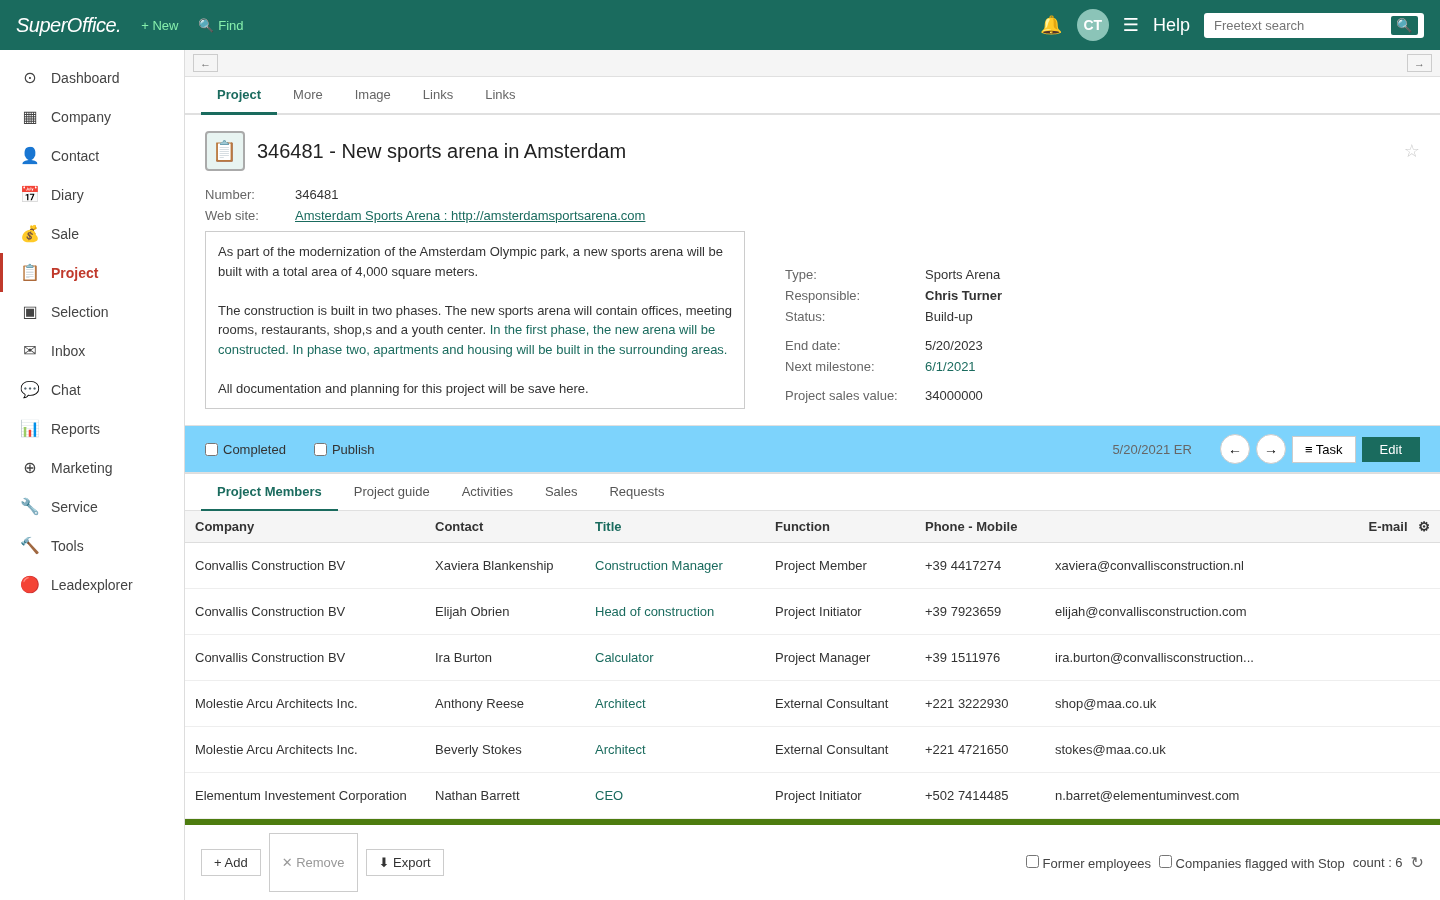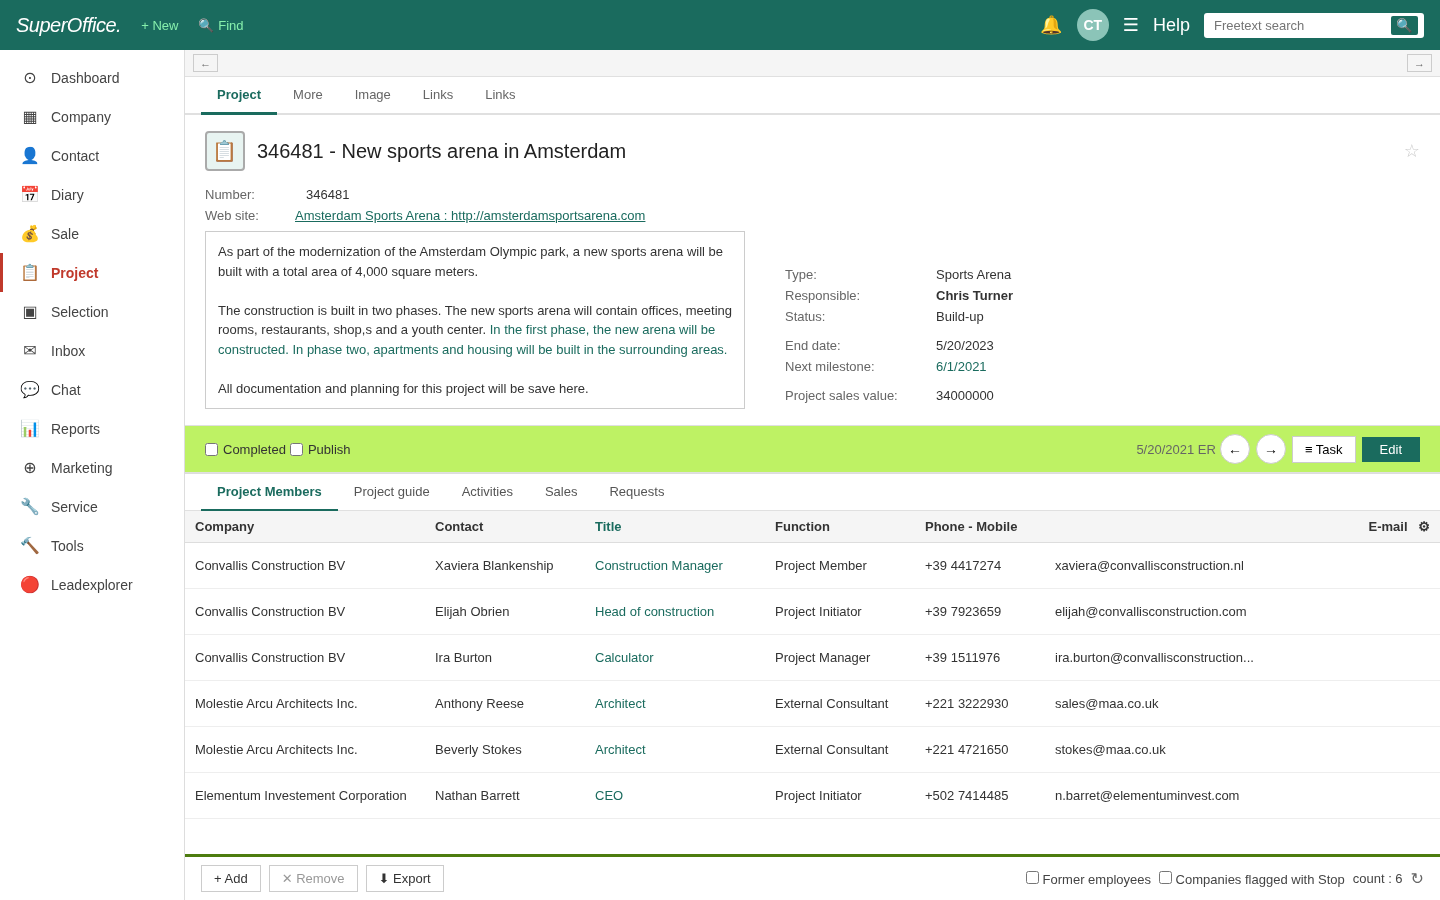--- a/index.html
+++ b/index.html
@@ -202,45 +202,45 @@
       display: flex;
       align-items: flex-start;
       margin-bottom: 6px;
       font-size: 13px;
     }
     .info-label {
       color: #666;
       width: 90px;
       flex-shrink: 0;
     }
-    .info-value { color: #333; margin-left: 11px; }
+    .info-value { color: #333; }
     .info-link { color: #1a6b5e; }
     .info-bold { font-weight: bold; }
 
     .description-box {
       border: 1px solid #ccc;
       padding: 10px 12px;
       font-size: 13px;
       line-height: 1.5;
       color: #333;
       margin-top: 8px;
     }
     .desc-highlight { color: #1a6b5e; }
 
     .info-right .info-row .info-label { width: 140px; }
 
     
     .footer-bar {
       display: flex;
       align-items: center;
       padding: 8px 20px;
-      background: #bef264;
+      background: #7dd3fc;
       border-top: 1px solid #e0e0e0;
       border-bottom: 1px solid #e0e0e0;
-      gap: 4px;
+      gap: 28px;
     }
     .footer-checkbox {
       display: flex;
       align-items: center;
       gap: 5px;
     }
     .footer-date { margin-left: auto; color: #666; font-size: 13px; }
     .footer-actions { display: flex; align-items: center; gap: 6px; }
     .nav-btn {
       background: white;
@@ -329,30 +329,30 @@
     .gear-th {
       text-align: right;
       padding-right: 10px;
     }
 
     
     .table-footer {
       display: flex;
       align-items: center;
       padding: 8px 16px;
-      border-top: 3px solid #4d7c0f;
+      border-top: 6px solid #4d7c0f;
       background: white;
       gap: 8px;
     }
     .add-btn {
       background: white; border: 1px solid #ccc; padding: 5px 12px; cursor: pointer; font-size: 13px; color: #333;
       display: flex; align-items: center; gap: 4px;
     }
     .remove-btn {
-      background: white; border: 1px solid #ccc; padding: 5px 12px; cursor: pointer; font-size: 13px; color: #999;
+      background: white; border: 1px solid #ccc; padding: 21px 12px; cursor: pointer; font-size: 13px; color: #999;
       display: flex; align-items: center; gap: 4px;
     }
     .export-btn {
       background: white; border: 1px solid #ccc; padding: 5px 12px; cursor: pointer; font-size: 13px; color: #333;
       display: flex; align-items: center; gap: 4px;
     }
     .footer-right {
       margin-left: auto;
       display: flex; align-items: center; gap: 8px; font-size: 13px; color: #444;
     }
@@ -630,21 +630,21 @@
       <td>Project Manager</td>
       <td>+39 1511976</td>
       <td>ira.burton@convallisconstruction...</td>
     </tr>
               <tr>
       <td>Molestie Arcu Architects Inc.</td>
       <td>Anthony Reese</td>
       <td style="color:#1a6b5e">Architect</td>
       <td>External Consultant</td>
       <td>+221 3222930</td>
-      <td>sales@maa.co.uk</td>
+      <td>shop@maa.co.uk</td>
     </tr>
               <tr>
       <td>Molestie Arcu Architects Inc.</td>
       <td>Beverly Stokes</td>
       <td style="color:#1a6b5e">Architect</td>
       <td>External Consultant</td>
       <td>+221 4721650</td>
       <td>stokes@maa.co.uk</td>
     </tr>
               <tr>

